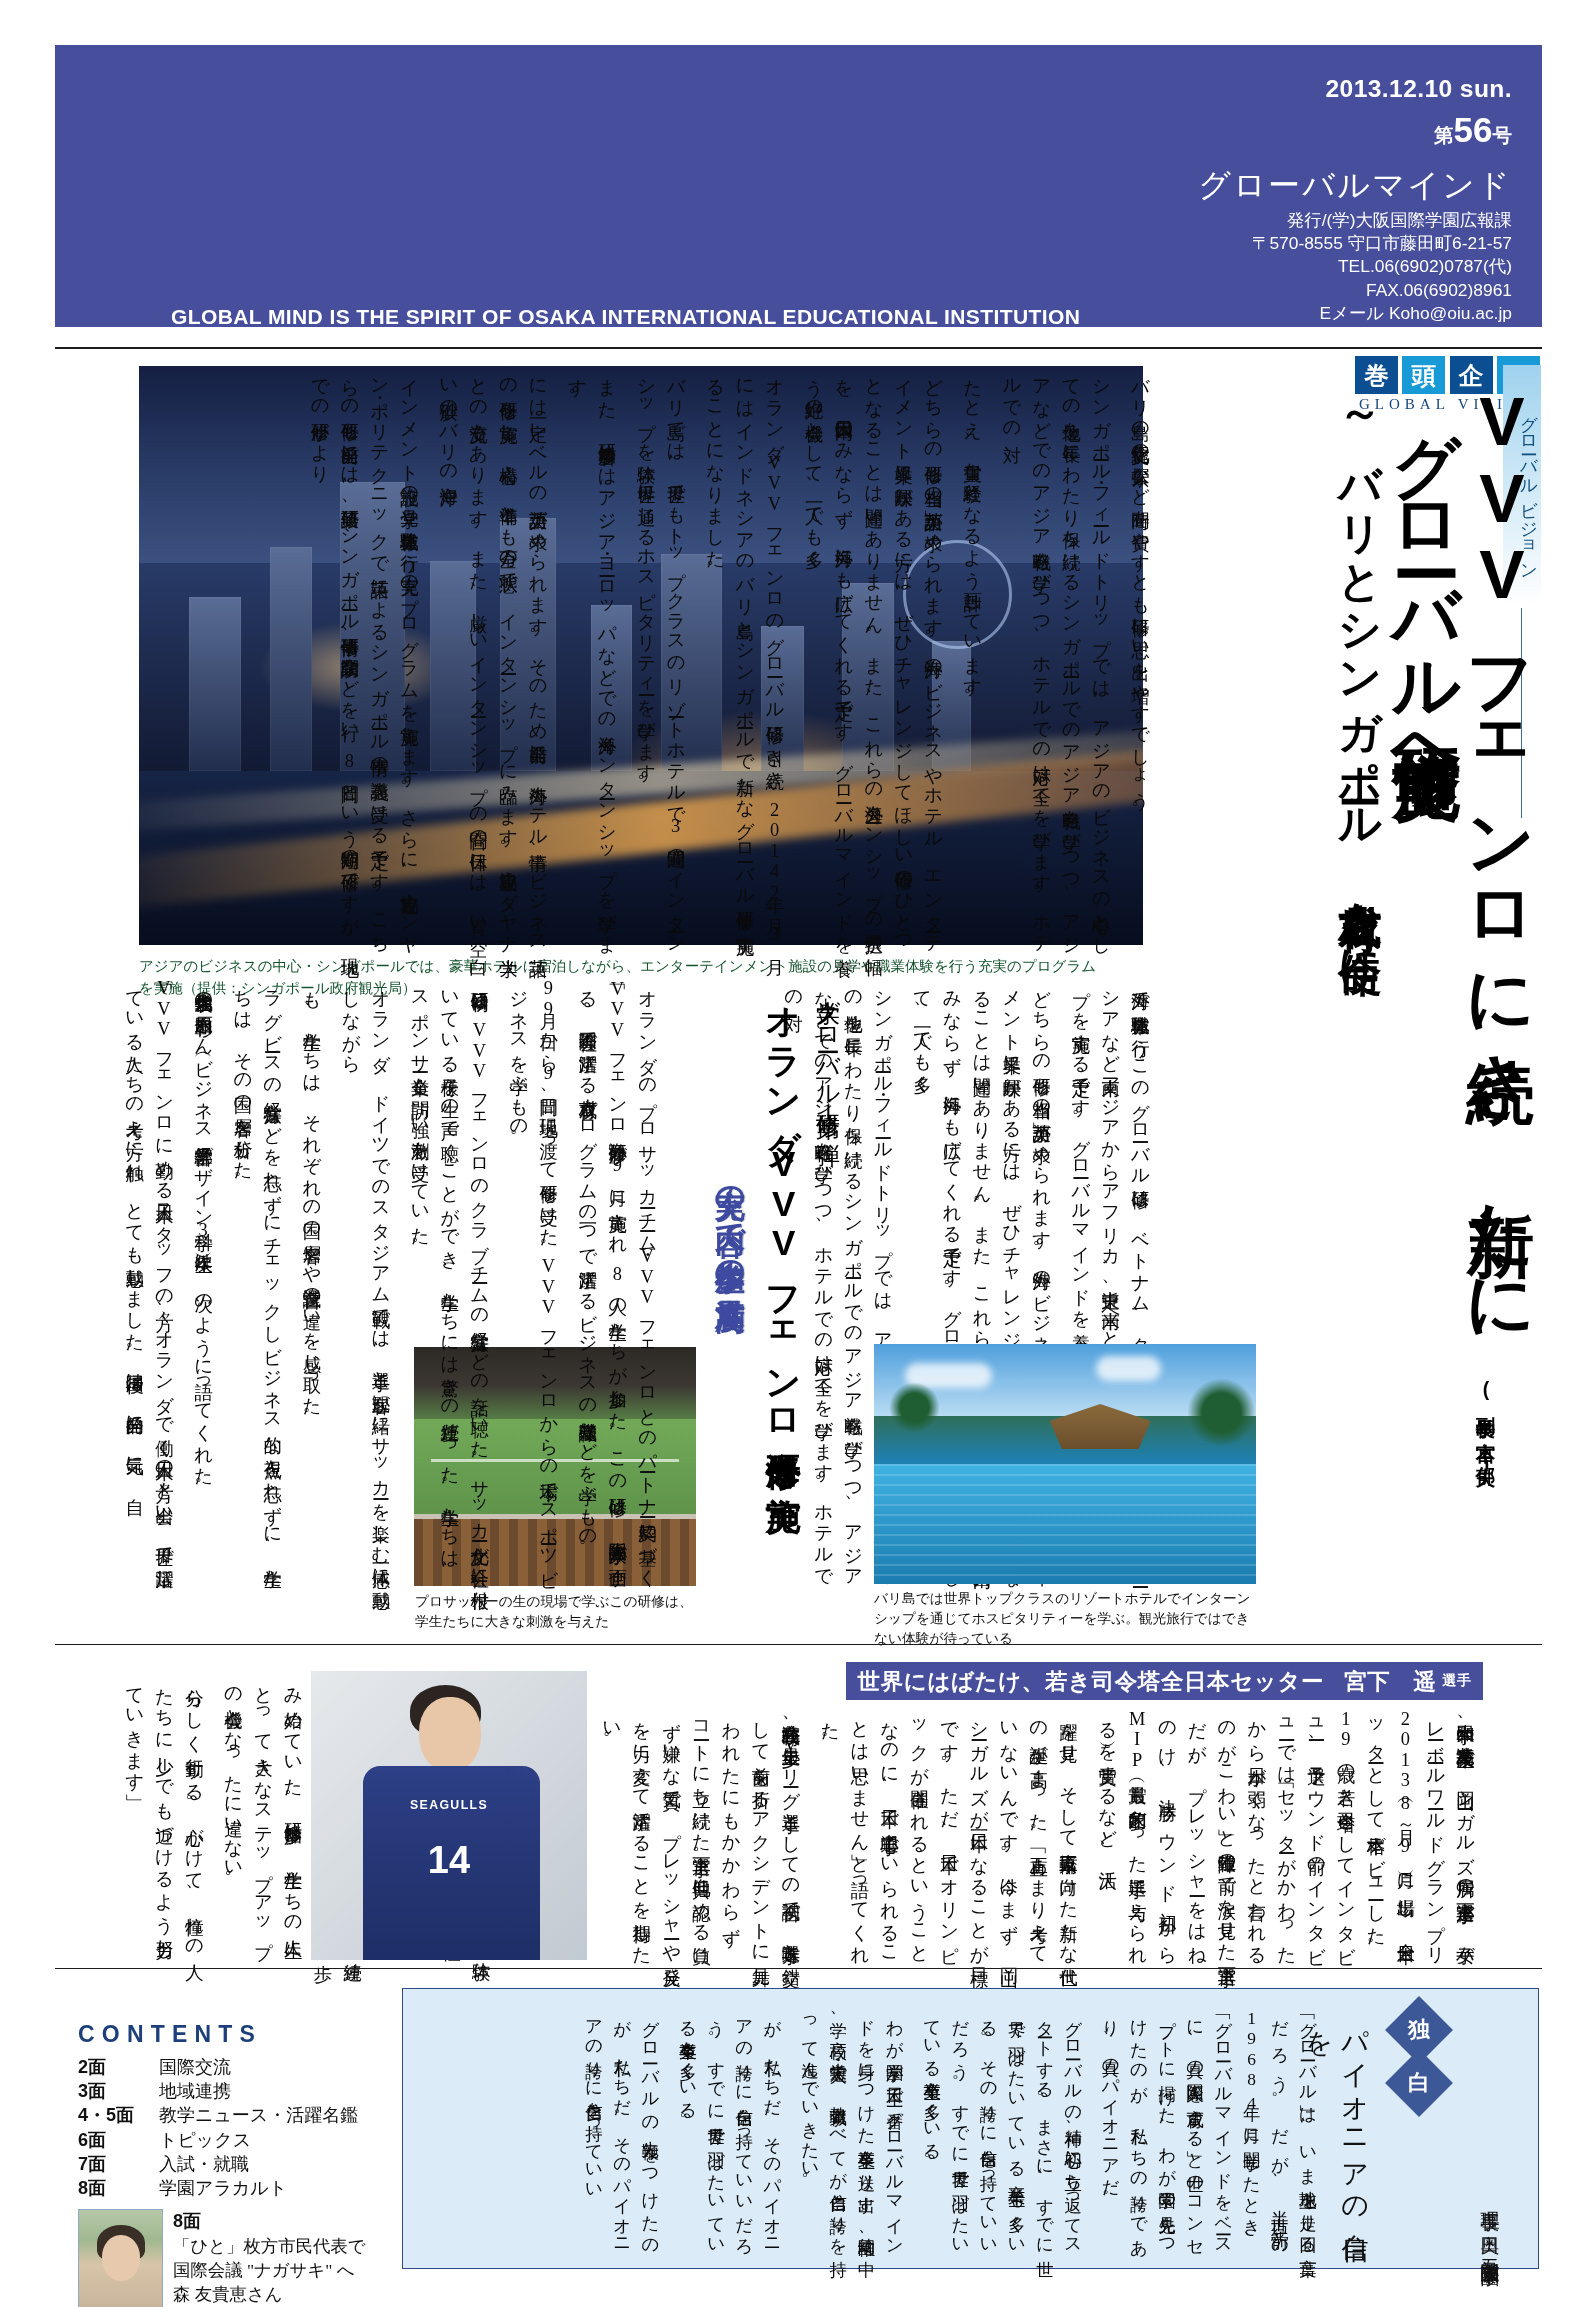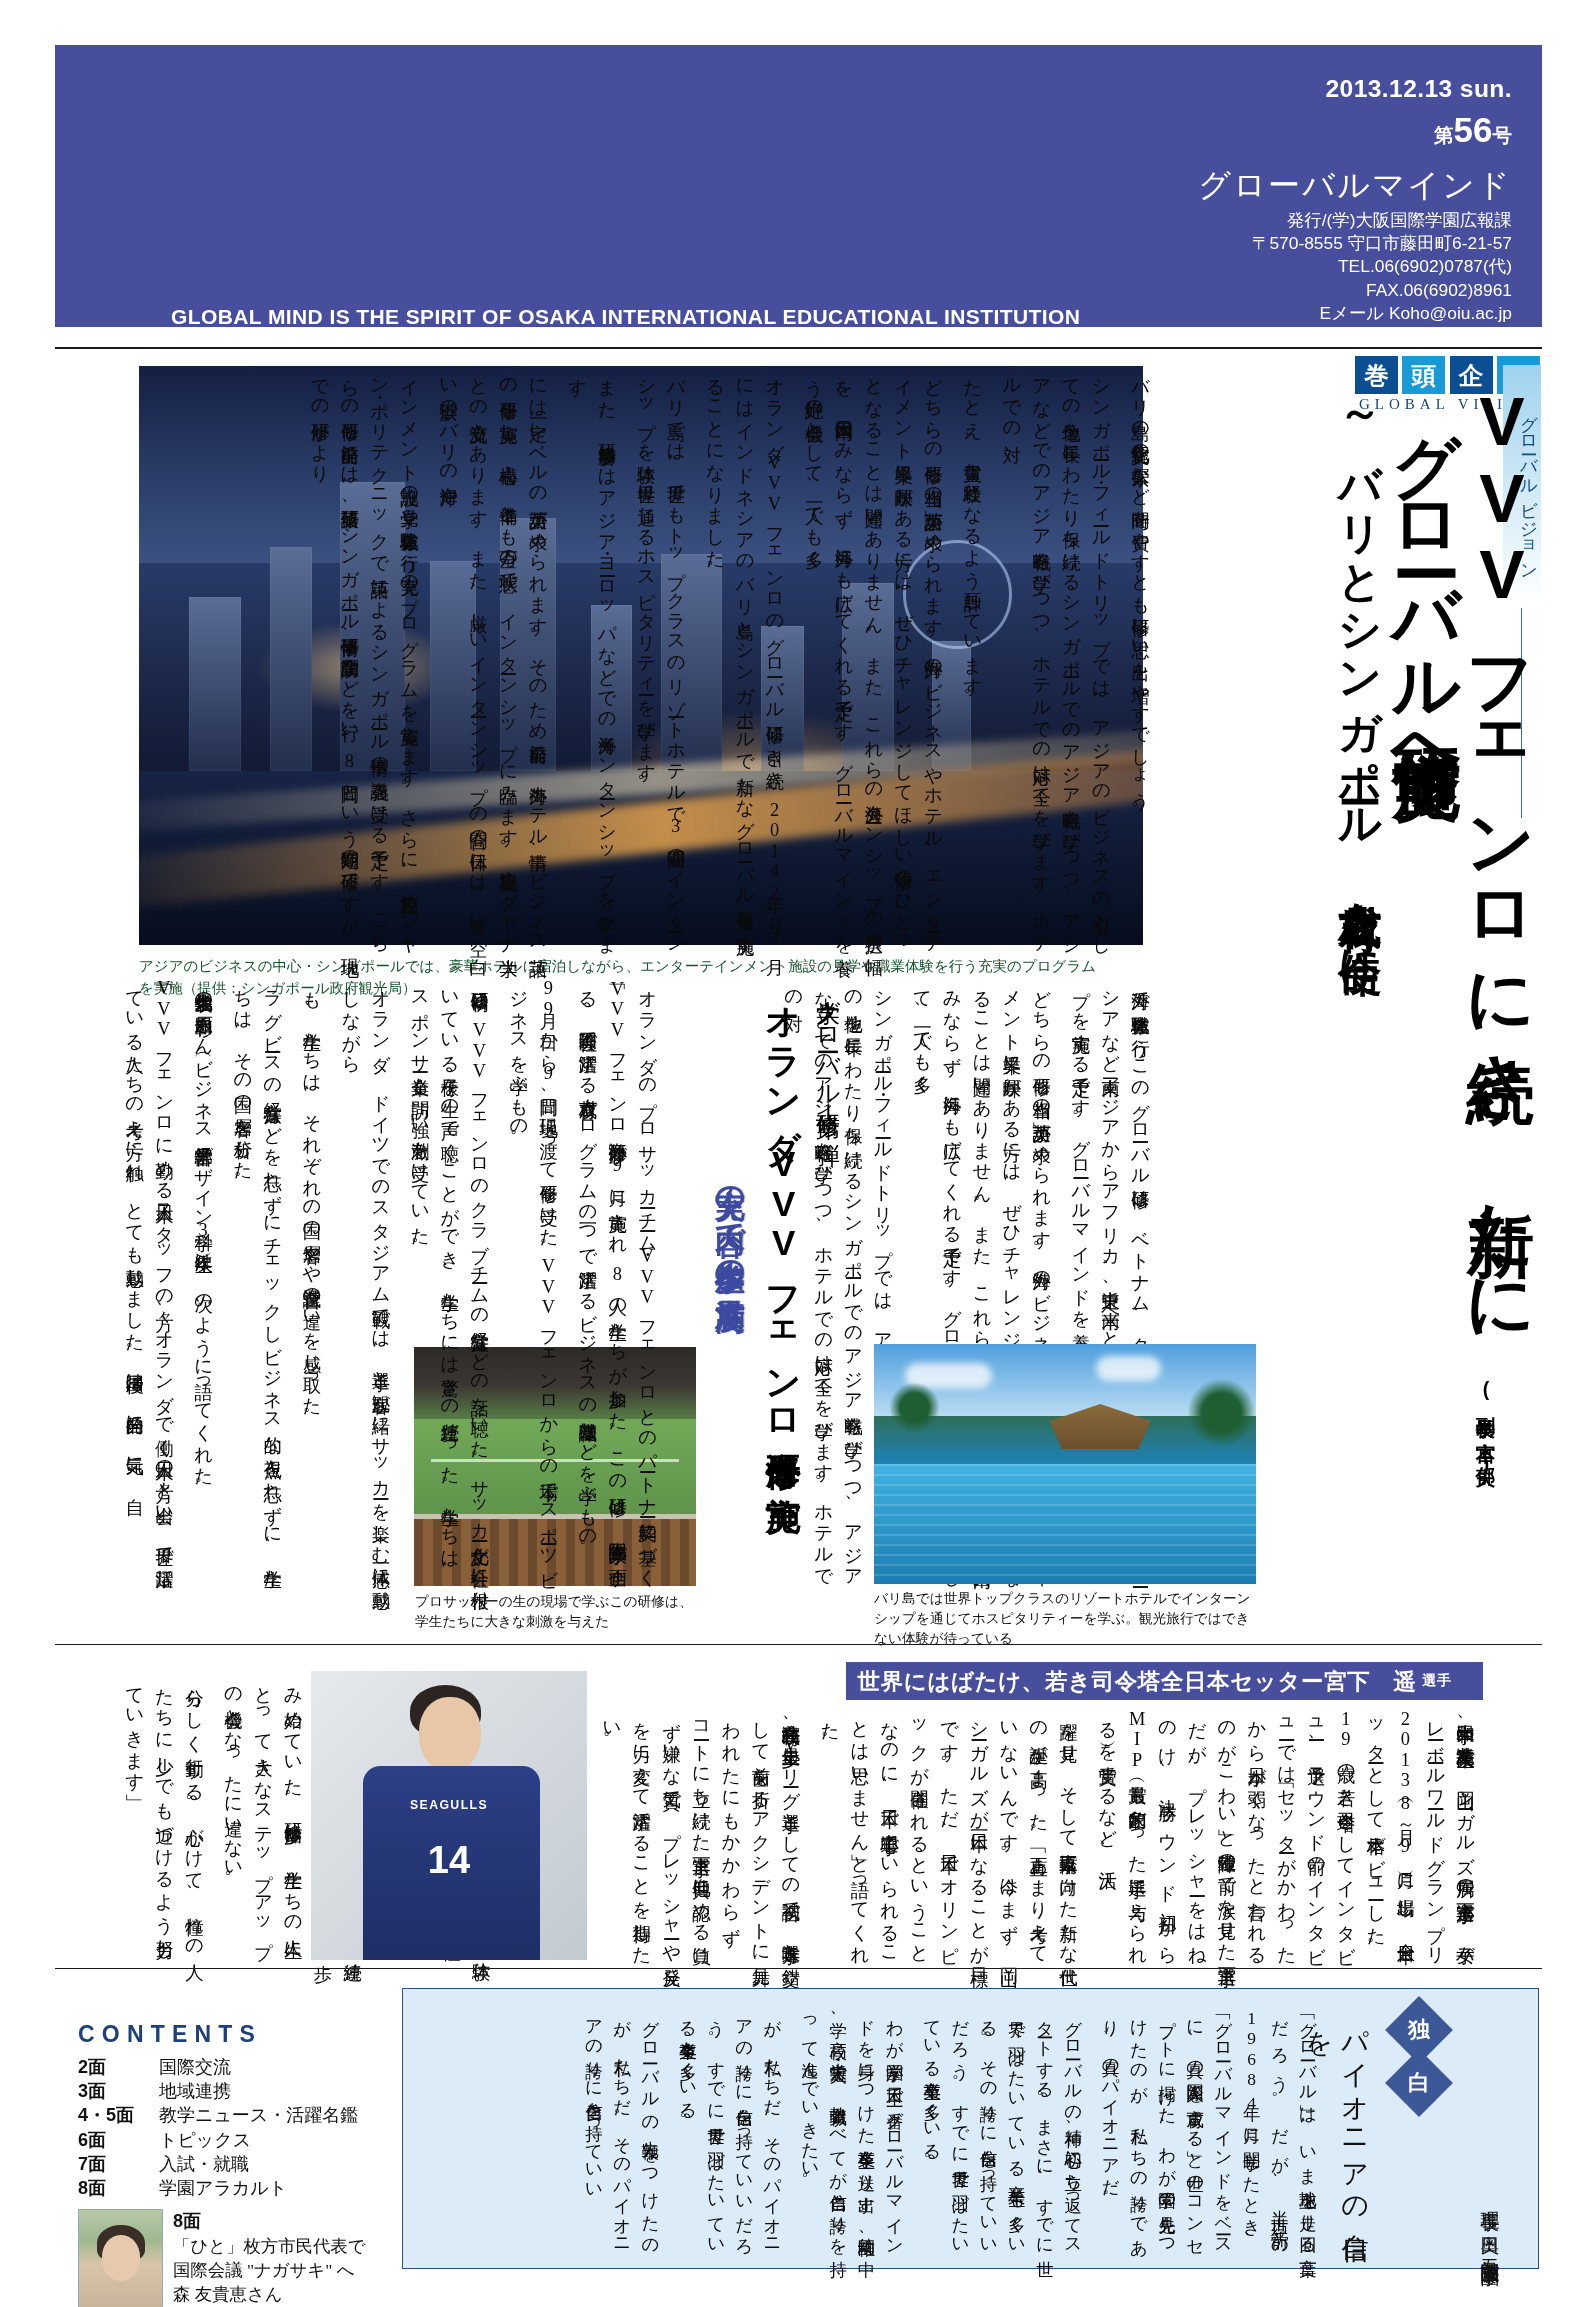--- a/index.html
+++ b/index.html
@@ -268,21 +268,21 @@
     position: absolute; left: 846px; top: 1662px;
     width: 637px; height: 38px;
     background: #474e9b;
     color: #fff;
     font-family: "Liberation Sans", sans-serif;
     font-weight: bold; font-size: 22.4px;
     display: flex; align-items: center;
     padding-left: 11.6px; letter-spacing: 0.7px;
     white-space: nowrap;
   }
-  .vb-banner .name { }
+  .vb-banner .name { margin-left: 20px; }
   .vb-banner .suffix { font-size: 14px; margin-left: 5.8px; }
 
   .blockVB { position: absolute; right: 116px; top: 1709px; height: 250px; }
 
   
   .photo-vb {
     position: absolute; left: 311px; top: 1671px;
     width: 276px; height: 289px;
     background: linear-gradient(to bottom, #dfe3e6 0%, #cfd6db 30%, #b9c2c9 100%);
     overflow:hidden;
@@ -373,21 +373,21 @@
 </head>
 <body>
 
 <div class="page">
 
   <header class="masthead">
     <div class="mh-tagline-en">GLOBAL MIND IS THE SPIRIT OF OSAKA INTERNATIONAL EDUCATIONAL INSTITUTION</div>
     <div class="mh-tagline-jp">大阪国際学園は、建学の精神である「全人教育」を基礎として、礼節を重んじ、世界に通じる心豊かな人間を育成します。</div>
 
     <div class="mh-right">
-      <div class="mh-date">2013.12.13 sun.</div>
+      <div class="mh-date">2013.12.10 sun.</div>
       <div class="mh-issue">
         <span>第</span><span class="big">56</span><span>号</span>
       </div>
       <div class="mh-jpname">グローバルマインド</div>
       <div class="mh-pub">
         <div>発行/(学)大阪国際学園広報課</div>
         <div>〒570-8555 守口市藤田町6-21-57</div>
         <div>TEL.06(6902)0787(代)</div>
         <div>FAX.06(6902)8961</div>
         <div>Eメール Koho@oiu.ac.jp</div>

